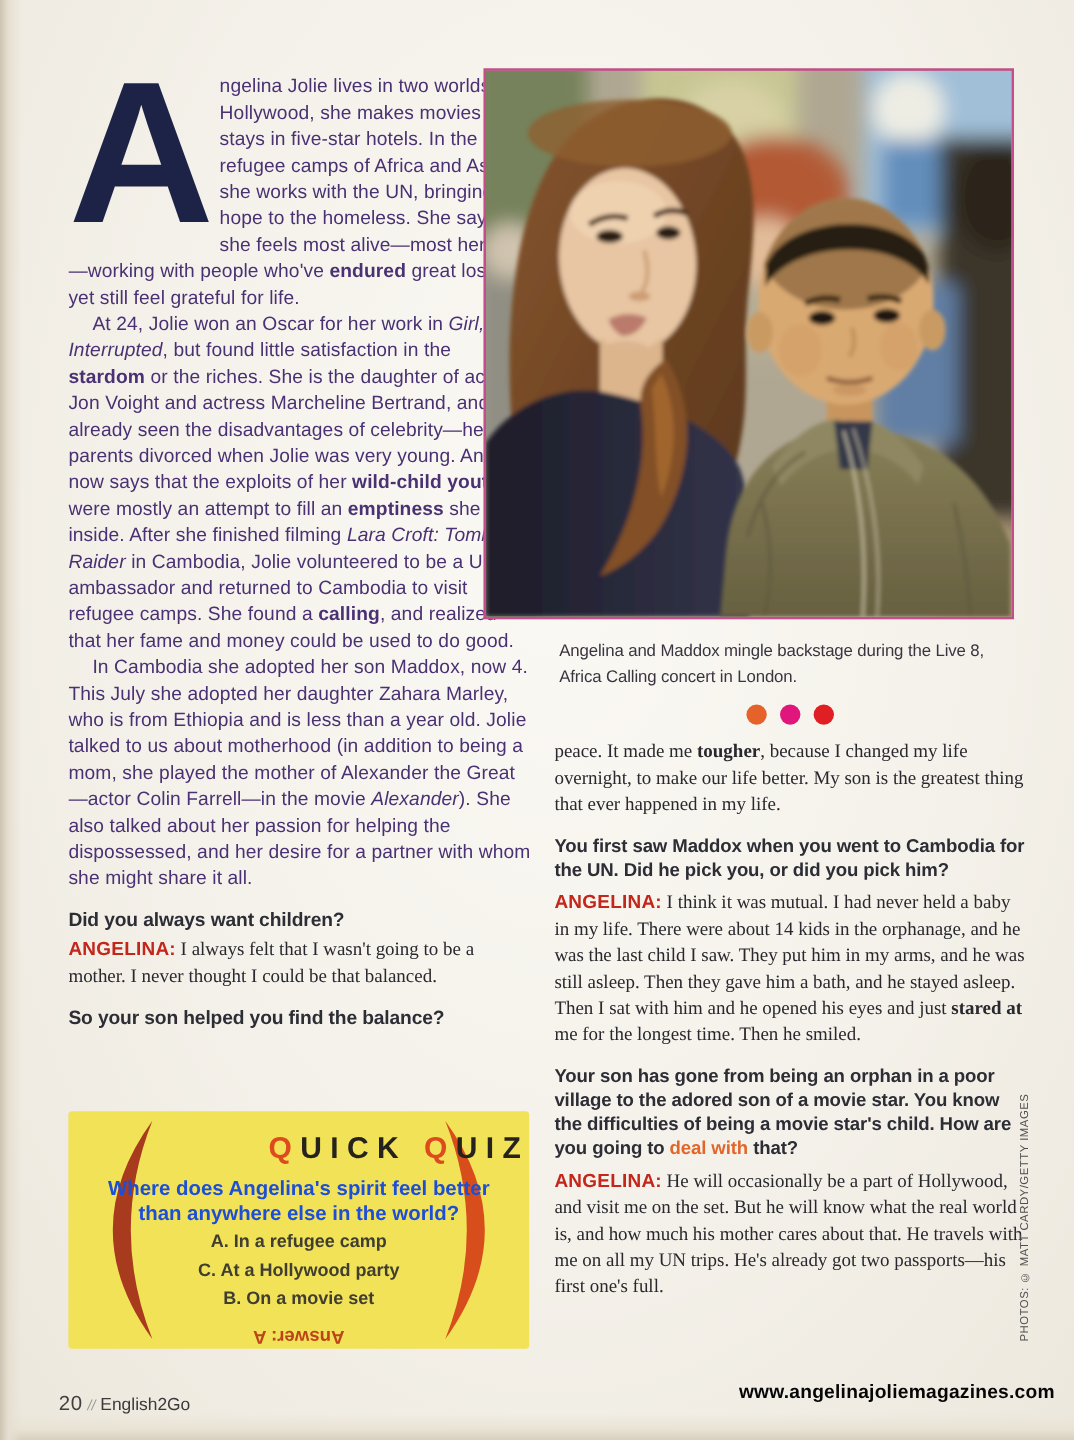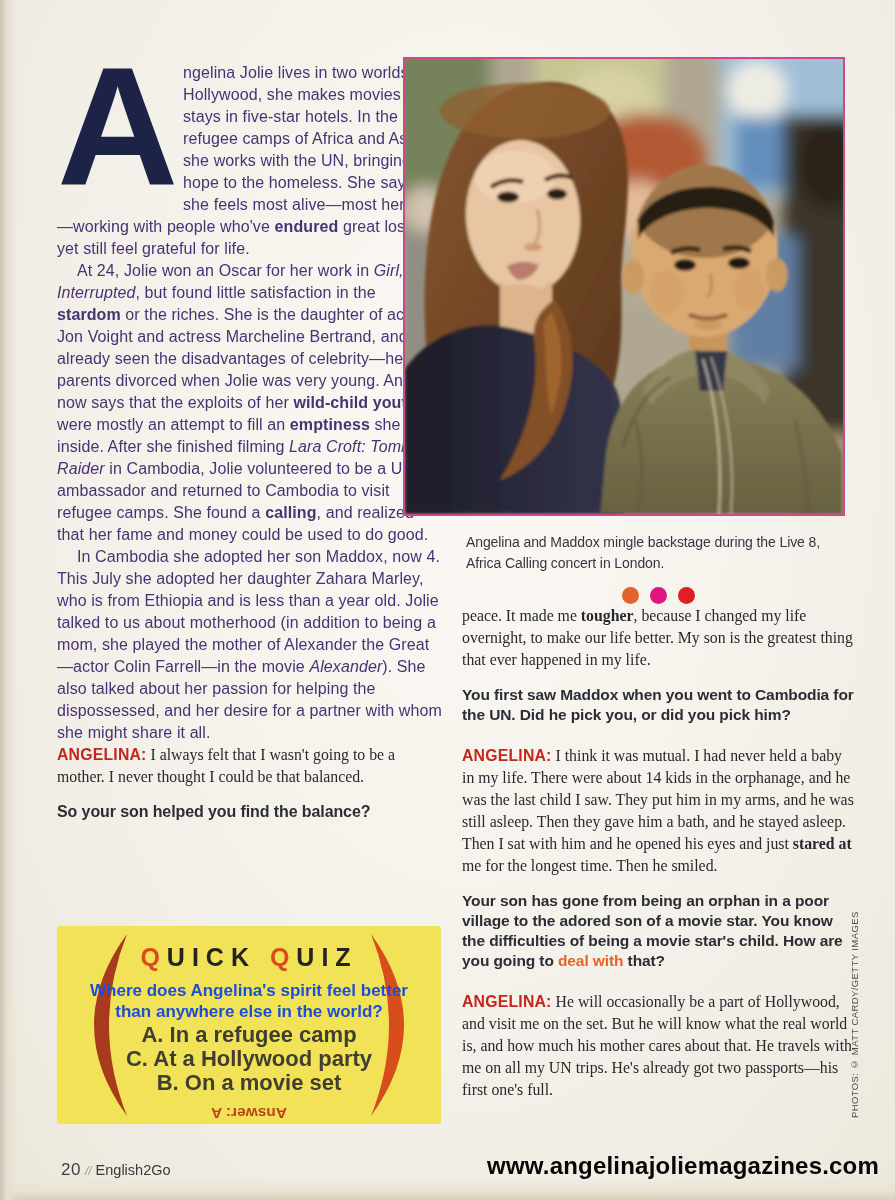--- a/index.html
+++ b/index.html
@@ -48,73 +48,74 @@
   .photo svg{display:block;width:100%;height:100%;}
   
   .col-right{
     position:absolute;left:462px;top:528px;width:392px;height:642px;overflow:hidden;
   }
   .caption{
     margin:4px;font-size:14px;line-height:21px;font-weight:400;color:#393440;letter-spacing:-0.1px;
   }
   .dots{display:flex;gap:11px;justify-content:center;margin:13px 0 0;}
   .dot{width:17px;height:17px;border-radius:50%;}
-  .rc-cont{margin-top:1px;}
+  .rc-cont{margin-top:12px;}
   .rcq{
     margin:14px 0 0;font-size:15.5px;line-height:20px;font-weight:700;color:#2c2d35;letter-spacing:-0.1px;
   }
-  .rca{margin-top:20px;}
+  .rca{margin-top:6px;}
   
   .quiz{
     position:absolute;left:57px;top:926px;width:384px;height:198px;
     background:#f1e257;border-radius:3px;text-align:center;overflow:hidden;
   }
   .quiz .parens{position:absolute;inset:0;pointer-events:none;}
   .quiz-title{
     position:relative;margin:17px 0 0;font-size:25px;font-weight:700;
-    letter-spacing:7px;color:#26221c;
+    letter-spacing:7px;color:#26221c;text-align:right;
   }
   .quiz-q{
     position:relative;margin:8px auto 0;width:330px;font-size:17px;line-height:21px;
     font-weight:700;color:#1d4ed8;
   }
   .quiz-opt{
-    position:relative;margin:1px 0 0;font-size:22px;line-height:23px;font-weight:700;color:#403e31;
+    position:relative;margin:1px 0 0;font-size:15px;line-height:23px;font-weight:700;color:#403e31;
   }
   .quiz-ans{
     position:relative;margin:10px 0 0;font-size:15.5px;font-weight:700;color:#bc441b;
     transform:rotate(180deg);
   }
   
   .credit{
     position:absolute;left:849px;top:928px;height:190px;
     writing-mode:vertical-rl;transform:rotate(180deg);
     font-size:9.5px;letter-spacing:0.4px;color:#4e4e4e;white-space:nowrap;
   }
-  .footer-left{position:absolute;left:61px;top:1160px;color:#474747;}
+  .footer-left{position:absolute;left:49px;top:1160px;color:#474747;}
   .pgnum{font-size:17px;color:#3f3f3f;letter-spacing:0.5px;}
   .sep{font-size:12px;color:#9a9a94;margin:0 4px;font-style:italic;}
   .brand{font-size:14.5px;color:#3a3a3a;}
   .website{
-    position:absolute;right:16px;top:1152px;font-size:24px;font-weight:700;
+    position:absolute;right:16px;top:1152px;font-size:16px;font-weight:700;
     color:#060606;letter-spacing:0.2px;
   }
 </style>
 </head>
 <body>
 
 <div class="page">
 
   <section class="col-left">
     <p class="intro">
       <span class="dropcap">A</span><span><span>ngelina Jolie lives in two worlds. In Hollywood, she makes movies and stays in five-star hotels. In the refugee camps of Africa and Asia, she works with the UN, bringing hope to the homeless. She says she feels most alive—most herself—working with people who've </span><span class="b">endured</span><span> great losses yet still feel grateful for life.</span></span>
     </p>
     <p class="bodyp"><span>At 24, Jolie won an Oscar for her work in </span><span class="i">Girl, Interrupted</span><span>, but found little satisfaction in the </span><span class="b">stardom</span><span> or the riches. She is the daughter of actor Jon Voight and actress Marcheline Bertrand, and had already seen the disadvantages of celebrity—her parents divorced when Jolie was very young. And she now says that the exploits of her </span><span class="b">wild-child youth</span><span> were mostly an attempt to fill an </span><span class="b">emptiness</span><span> she felt inside. After she finished filming </span><span class="i">Lara Croft: Tomb Raider</span><span> in Cambodia, Jolie volunteered to be a UN ambassador and returned to Cambodia to visit refugee camps. She found a </span><span class="b">calling</span><span>, and realized that her fame and money could be used to do good.</span></p>
     <p class="bodyp"><span>In Cambodia she adopted her son Maddox, now 4. This July she adopted her daughter Zahara Marley, who is from Ethiopia and is less than a year old. Jolie talked to us about motherhood (in addition to being a mom, she played the mother of Alexander the Great—actor Colin Farrell—in the movie </span><span class="i">Alexander</span><span>). She also talked about her passion for helping the dispossessed, and her desire for a partner with whom she might share it all.</span></p>
 
+    <h3 class="question">Did you always want children?</h3>
     <p class="serif">
       <span class="alabel">ANGELINA:</span><span><span> I always felt that I wasn't going to be a mother. I never thought I could be that balanced.</span></span>
     </p>
 
     <h3 class="question">So your son helped you find the balance?</h3>
   </section>
 
   <figure class="photo">
     <svg viewBox="0 0 438 455" preserveAspectRatio="none">
       <defs>

